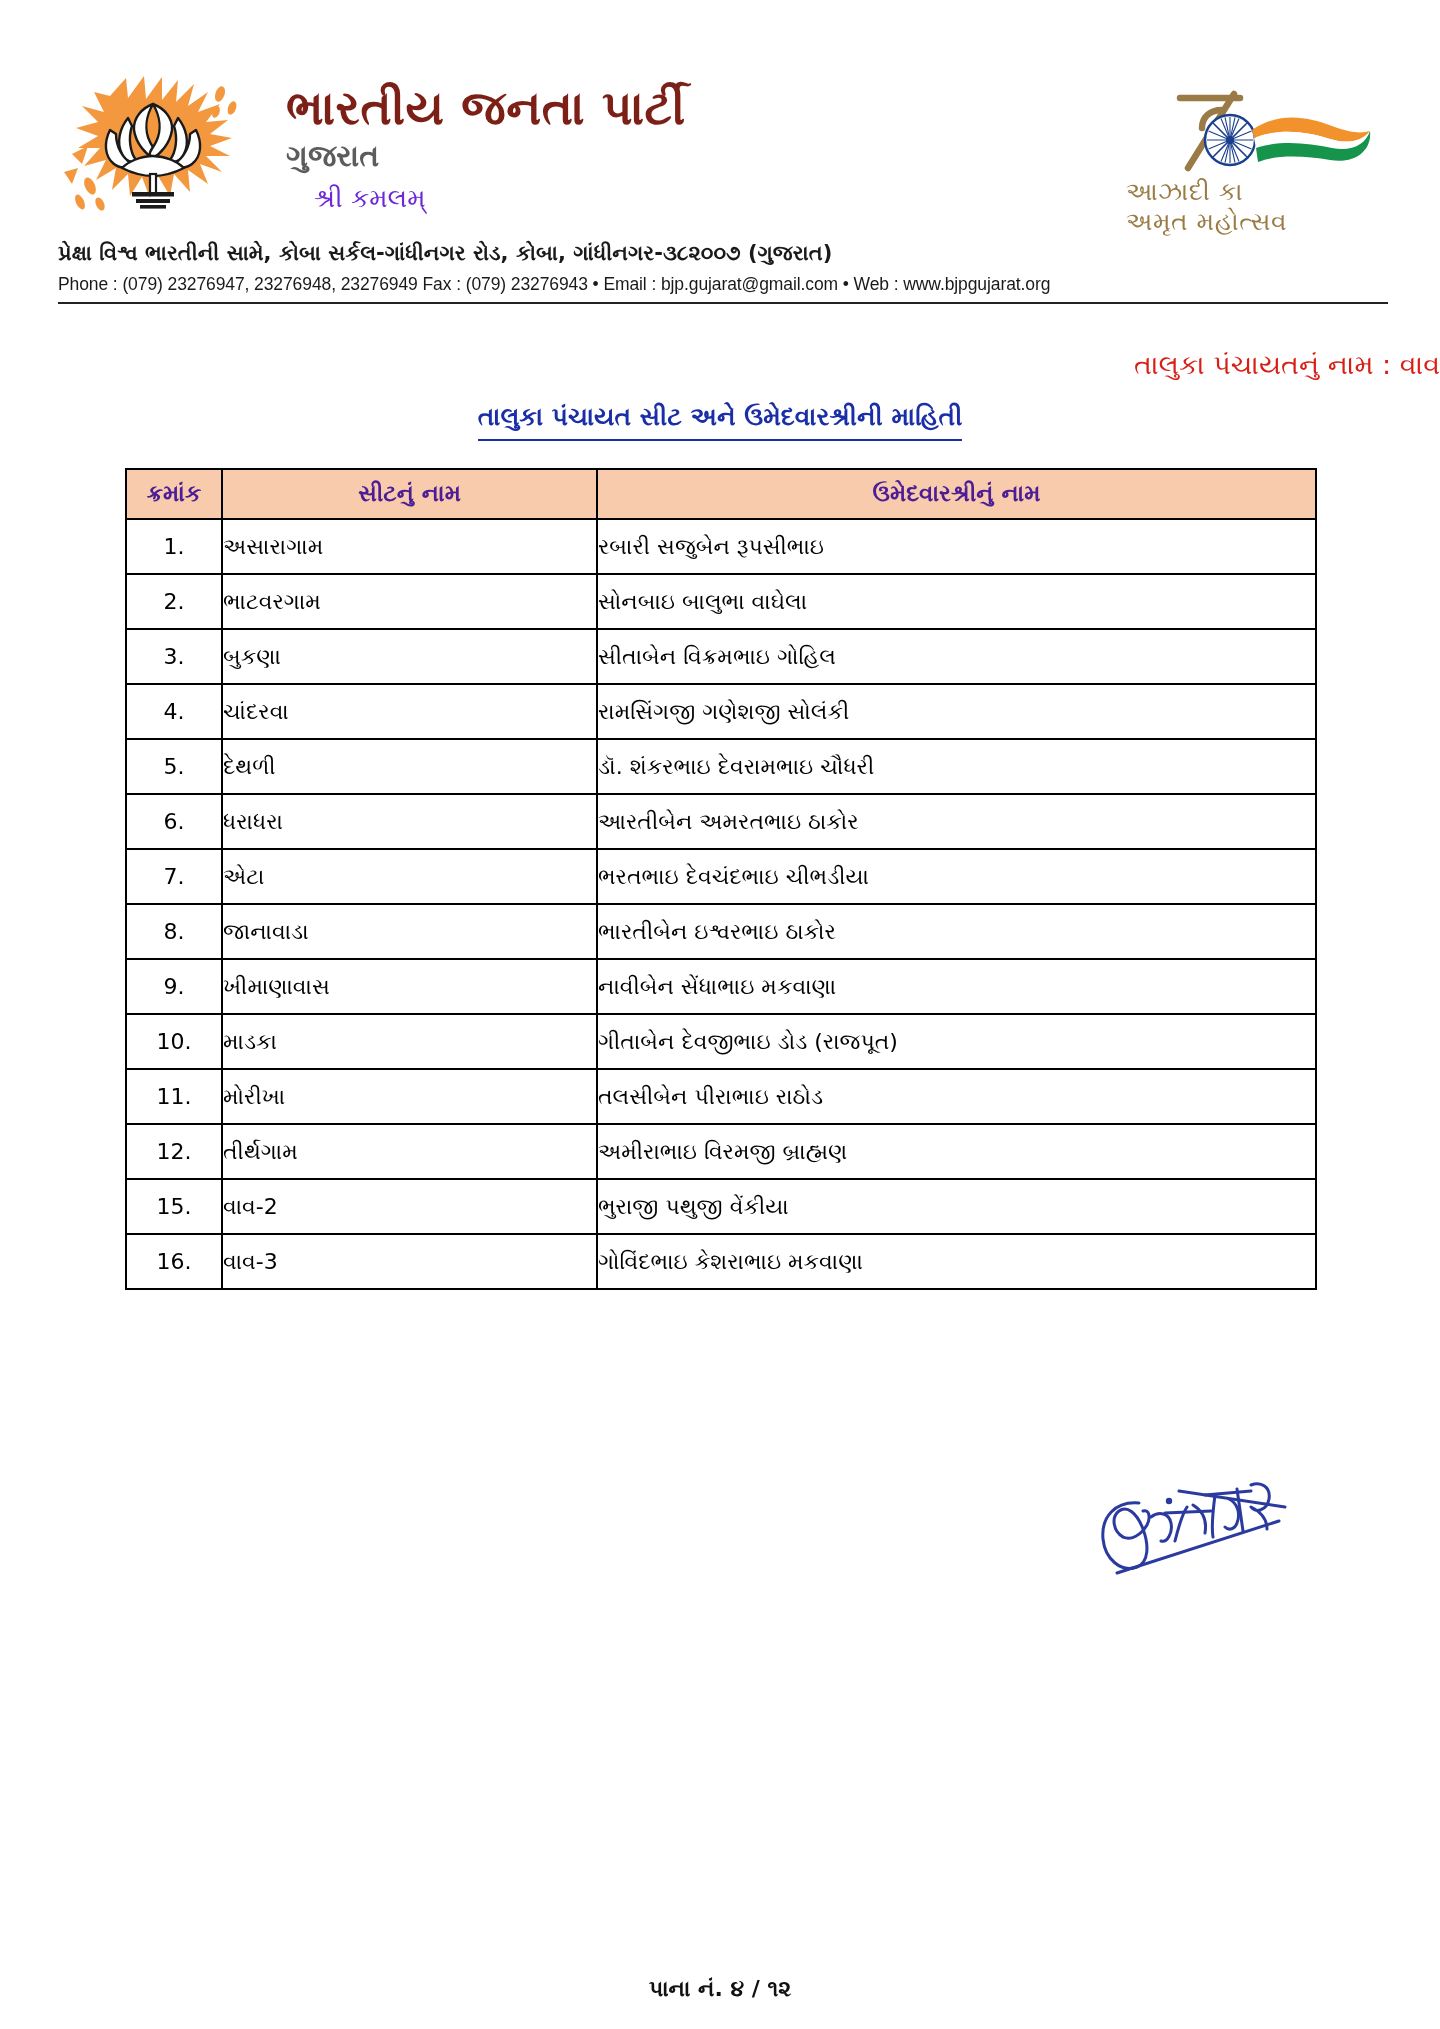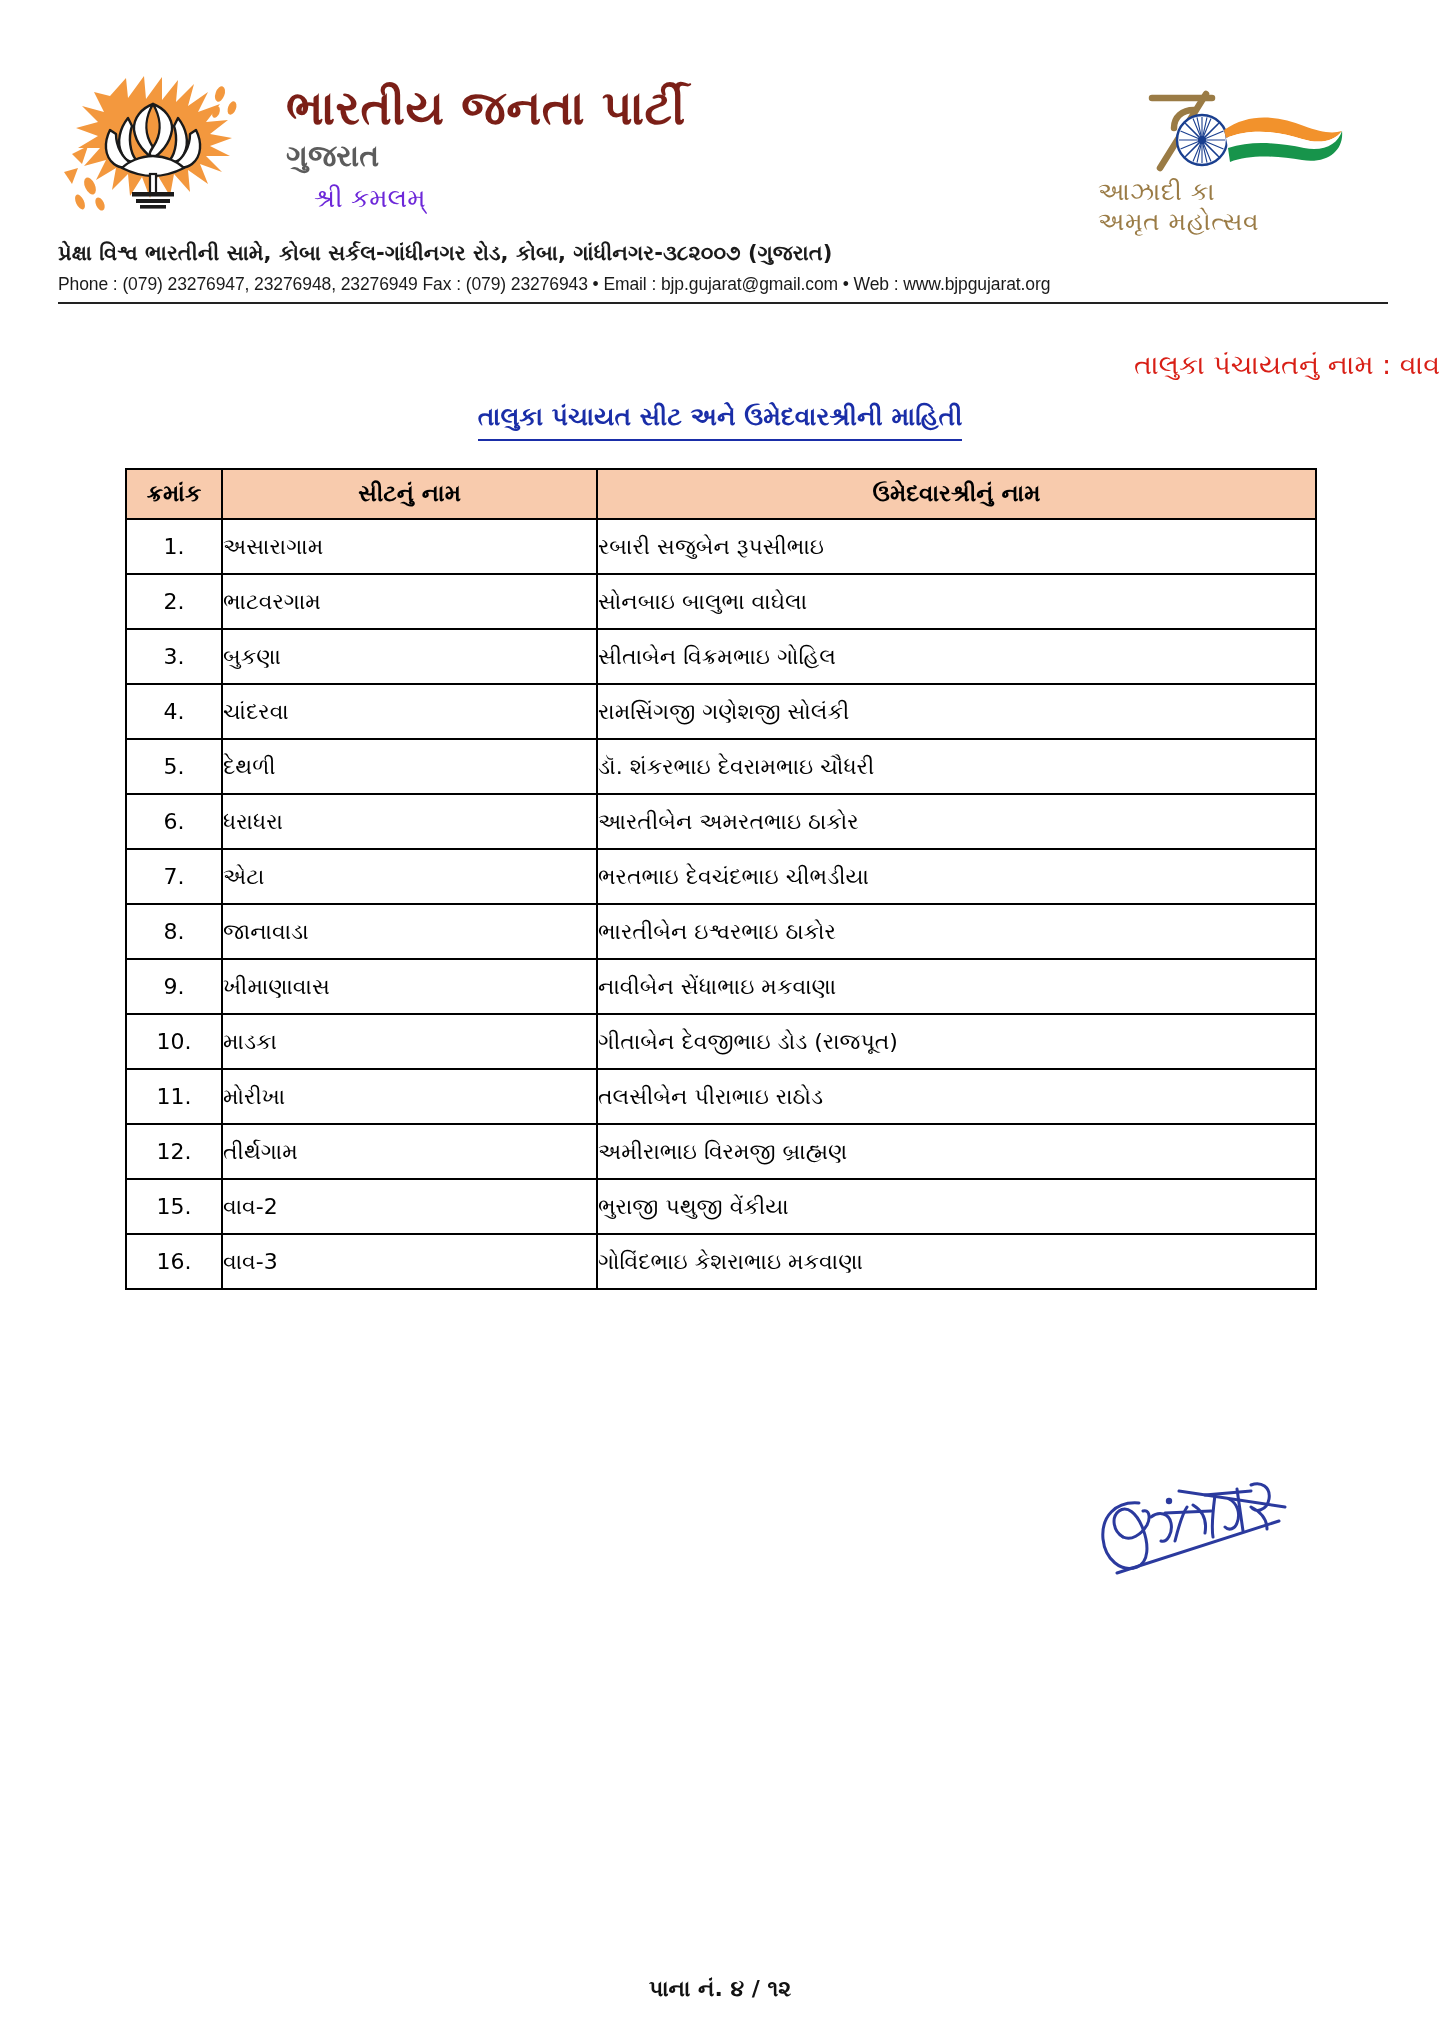--- a/index.html
+++ b/index.html
@@ -24,21 +24,21 @@
     background: #ffffff;
     padding: 0;
   }
 
   
   .letterhead {
     position: relative;
     display: flex;
     align-items: flex-start;
     justify-content: space-between;
-    padding: 62px 52px 0 58px;
+    padding: 62px 24px 0 58px;
     height: 250px;
   }
 
   .brand-block {
     display: flex;
     align-items: flex-start;
     gap: 18px;
   }
 
   
@@ -168,21 +168,21 @@
     border: 2.2px solid #000;
     padding: 0;
     vertical-align: middle;
   }
   table.candidates th {
     background: #f8cbad;
     height: 50px;
     font-family: "DejaVu Sans", sans-serif;
     font-size: 23px;
     font-weight: bold;
-    color: #000000;
+    color: #4c1d95;
     text-align: center;
   }
   table.candidates td {
     height: 55px;
     font-family: "DejaVu Sans", sans-serif;
     font-size: 22px;
     color: #000;
   }
   col.c-no   { width: 96px; }
   col.c-seat { width: 375px; }

